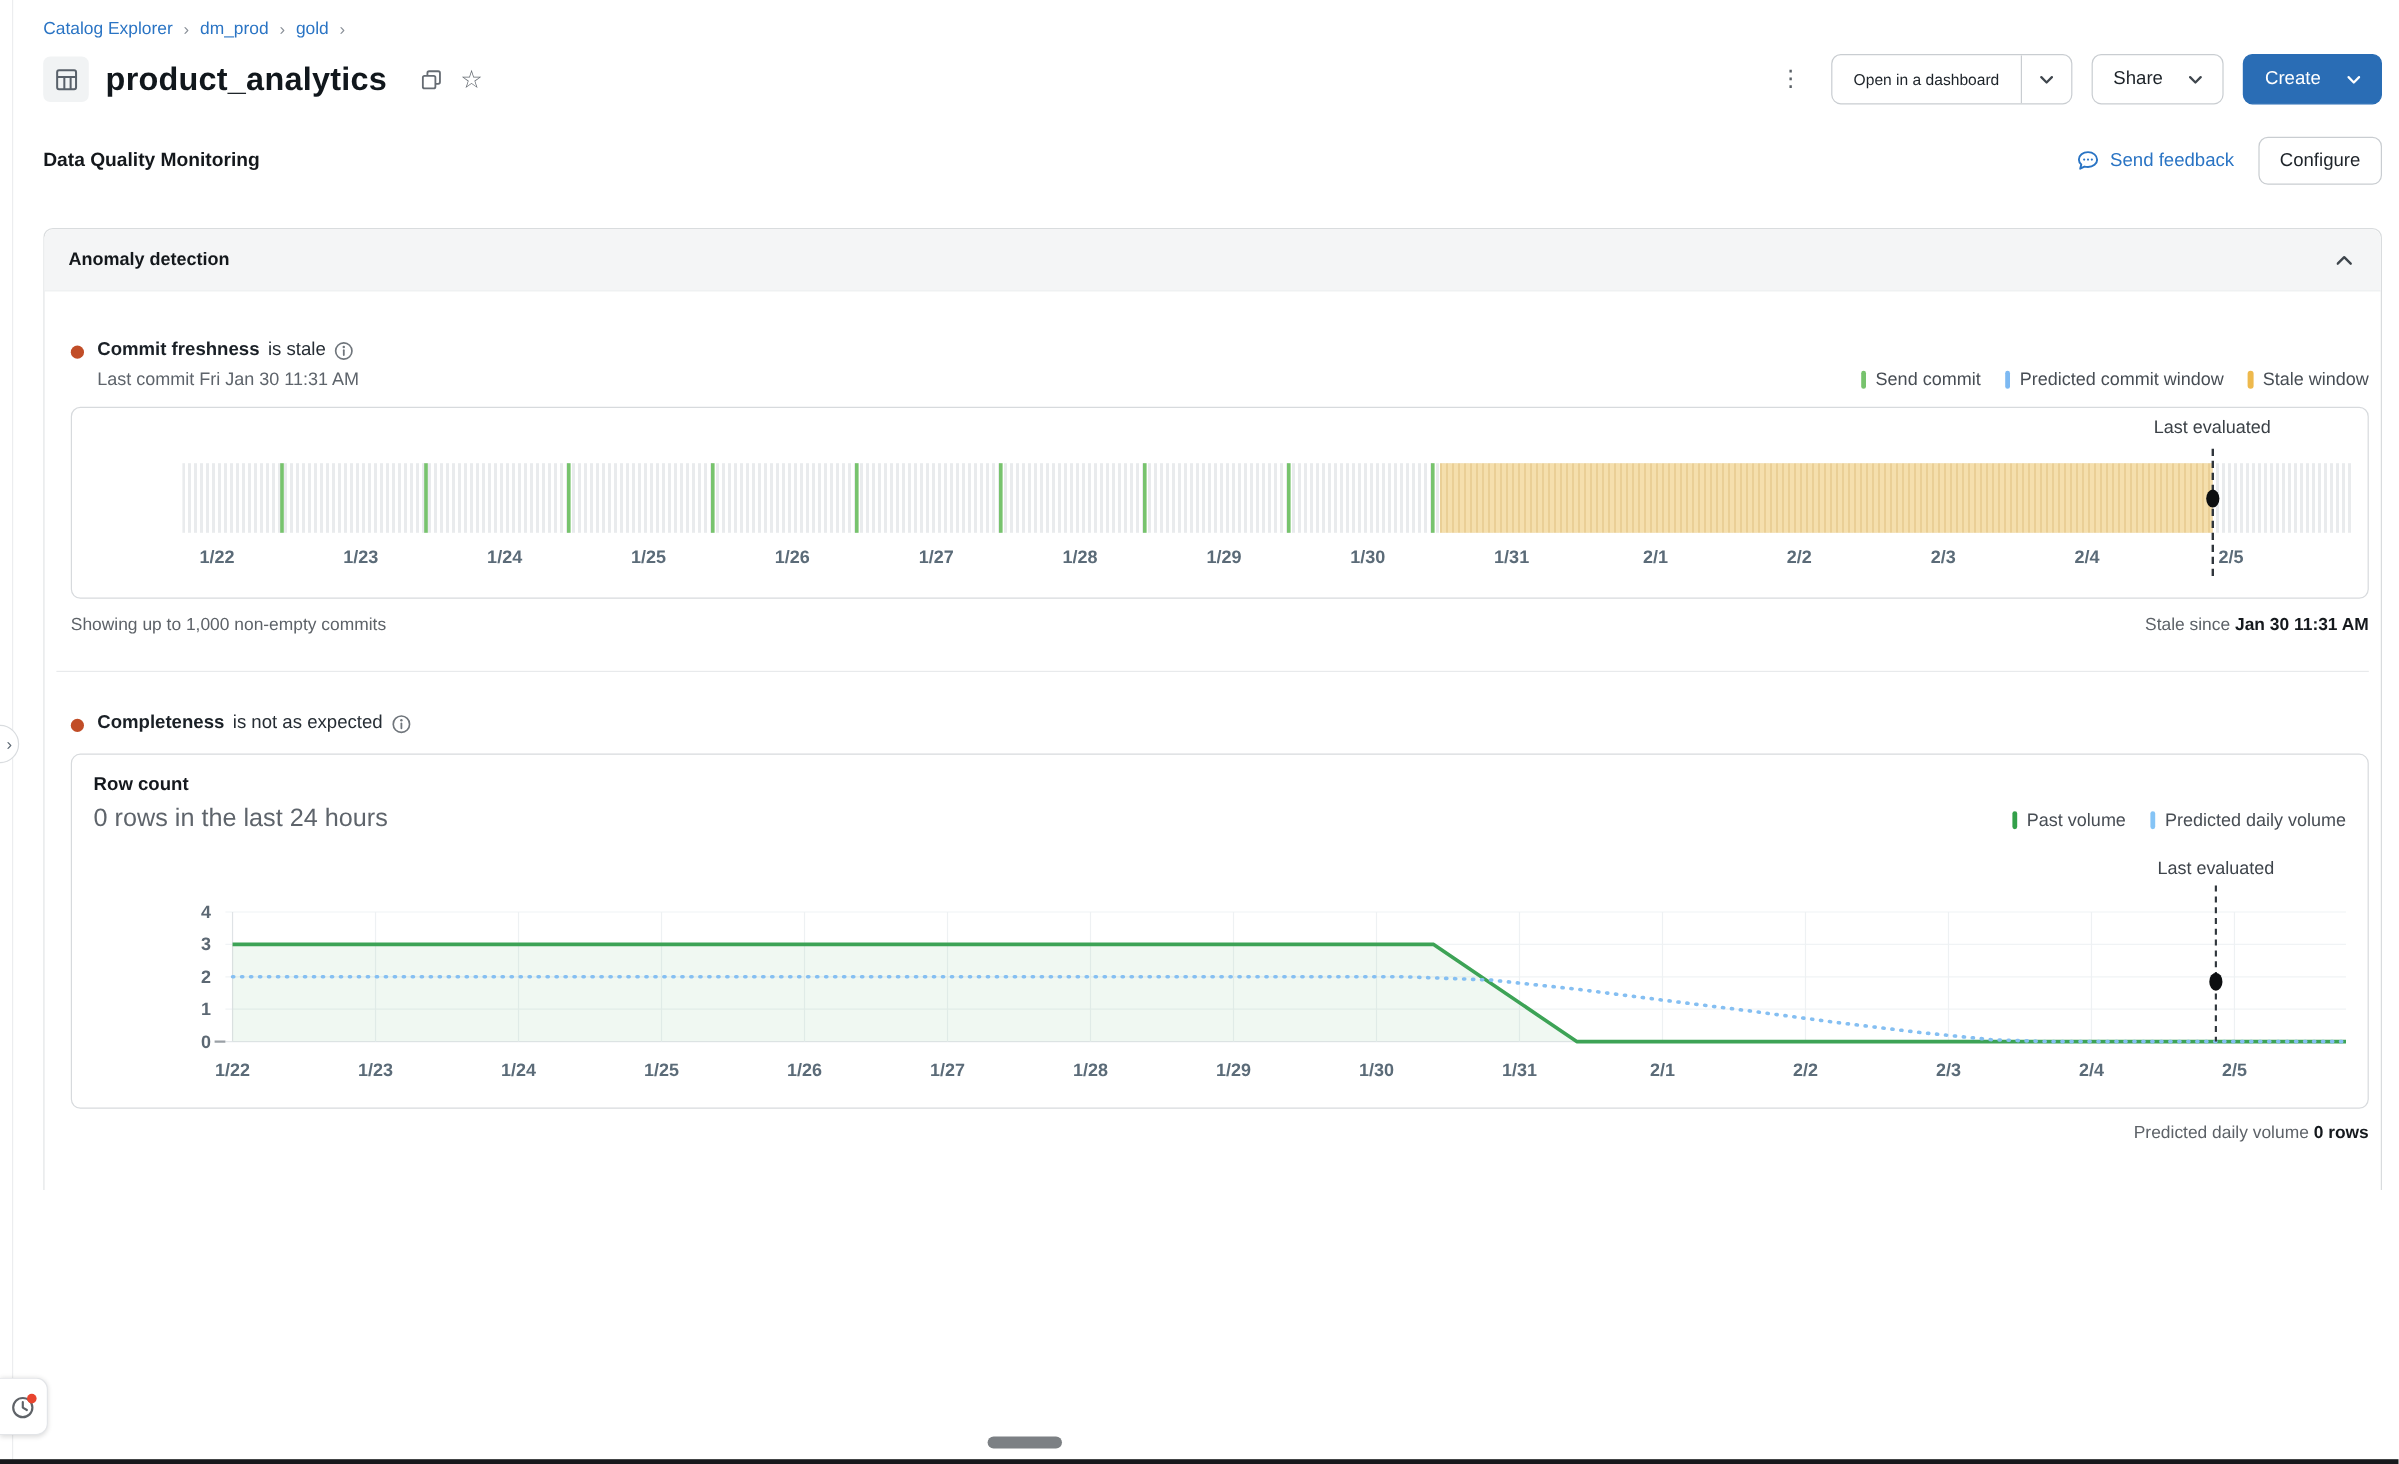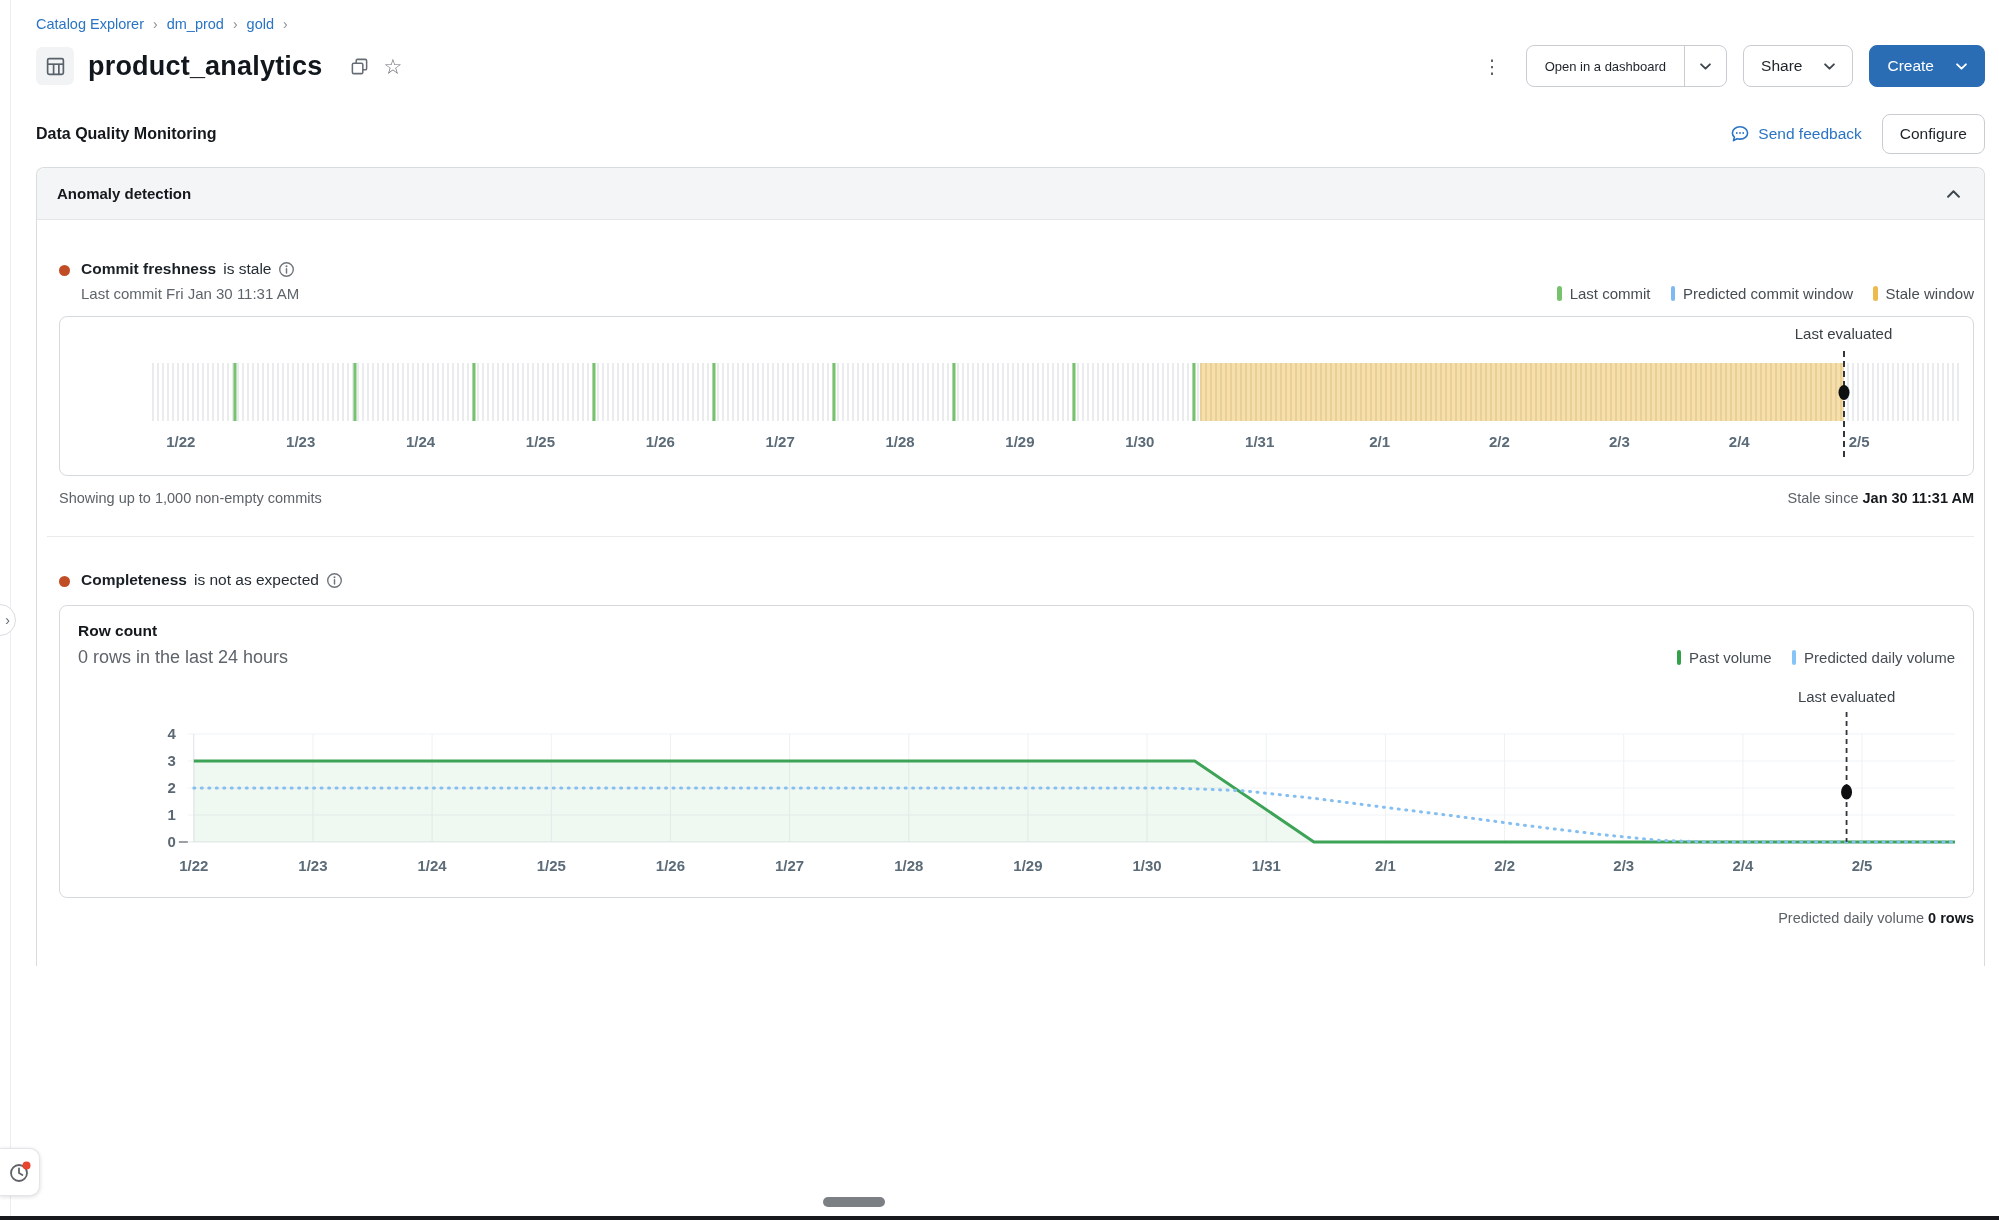--- a/index.html
+++ b/index.html
@@ -42,21 +42,21 @@
   .tab.active { color:#0f1419; font-weight:700; border-bottom-color:#2272b4; }
 
   
   .dq-row { display:flex; align-items:center; margin-top:27px; }
   .dq-title { font-size:16px; font-weight:700; color:#14181c; }
   .dq-right { margin-left:auto; display:flex; align-items:center; gap:20px; }
   .link { color:#2a74c4; font-size:15.5px; display:flex; align-items:center; gap:8px; cursor:pointer; }
   .btn-configure { height:40px; }
 
   
-  .panel { margin-top:13px; border:1px solid #d9dcde; border-bottom:none; border-radius:8px 8px 0 0; background:#fff; }
+  .panel { margin-top:36px; border:1px solid #d9dcde; border-bottom:none; border-radius:8px 8px 0 0; background:#fff; }
   .panel-header { display:flex; align-items:center; background:#f4f5f6; padding:17px 20px; border-bottom:1px solid #e4e6e8;
     border-radius:8px 8px 0 0; }
   .panel-title { font-size:15px; font-weight:700; color:#14181c; }
   .collapse-btn { margin-left:auto; cursor:pointer; display:flex; align-items:center; color:#3f464d; padding:4px; }
   .panel-body { padding:4px 10px 40px; }
 
   .dot { width:11px; height:11px; border-radius:50%; background:#c14d27; flex:none; margin-top:5px; }
   .status-block { margin-top:24px; padding-left:12px; }
   .metric-row { display:flex; gap:11px; align-items:flex-start; }
   .metric-line { font-size:15.5px; color:#262d34; display:flex; align-items:center; gap:7px; }
@@ -87,21 +87,21 @@
   .card-footer { display:flex; margin-top:14px; font-size:14.5px; color:#5d6268; }
   .footer-right { margin-left:auto; }
   .footer-strong { color:#15191d; font-weight:600; }
 
   .section-divider { border:none; border-top:1px solid #e8eaec; margin-top:30px; }
 
   .completeness-block { margin-top:34px; padding-left:12px; }
   .row-card { margin-top:16px; padding:16px 18px 10px; }
   .row-card-header { display:flex; align-items:flex-end; }
   .row-card-title { font-size:15.5px; font-weight:700; color:#14181d; }
-  .row-card-sub { font-size:18px; color:#5e646b; margin-top:7px; }
+  .row-card-sub { font-size:21px; color:#5e646b; margin-top:7px; }
   .row-chart-wrap { margin-top:14px; }
   .row-chart-wrap svg { display:block; width:100%; height:205px; }
   .row-footer { text-align:right; margin-top:12px; font-size:14.5px; color:#5d6268; }
 
   .scroll-pill { position:absolute; left:823px; bottom:13px; width:62px; height:10px; border-radius:5px; background:#7c8084; cursor:pointer; }
   .bottom-strip { position:absolute; left:0; right:0; bottom:0; height:4px; background:#17191c; }
   .history-badge { position:absolute; left:0; bottom:24px; width:40px; height:48px; background:#fff;
     border:1px solid #e3e5e8; border-left:none; border-radius:0 10px 10px 0; box-shadow:0 1px 4px rgba(0,0,0,.14);
     display:flex; align-items:center; justify-content:center; cursor:pointer; z-index:5; }
 </style>
@@ -213,21 +213,21 @@
                   <circle cx="8" cy="8" r="6.4" fill="none" stroke="#70767c" stroke-width="1.3"></circle>
                   <line x1="8" y1="7.4" x2="8" y2="11.2" stroke="#70767c" stroke-width="1.4" stroke-linecap="round"></line>
                   <circle cx="8" cy="4.9" r="0.95" fill="#70767c"></circle>
                 </svg>
               </div>
               <div class="fresh-row2">
                 <div class="sub-line" style="margin-left:0; margin-top:0">Last commit Fri Jan 30 11:31 AM</div>
                 <div class="legend" id="freshness-legend">
                     <div class="legend-item">
                       <span class="legend-bar" style="background: rgb(119, 195, 109);"></span>
-                      <span>Last commit</span>
+                      <span>Send commit</span>
                     </div>
                     <div class="legend-item">
                       <span class="legend-bar" style="background: rgb(125, 185, 242);"></span>
                       <span>Predicted commit window</span>
                     </div>
                     <div class="legend-item">
                       <span class="legend-bar" style="background: rgb(238, 185, 77);"></span>
                       <span>Stale window</span>
                     </div>
                   </div>

